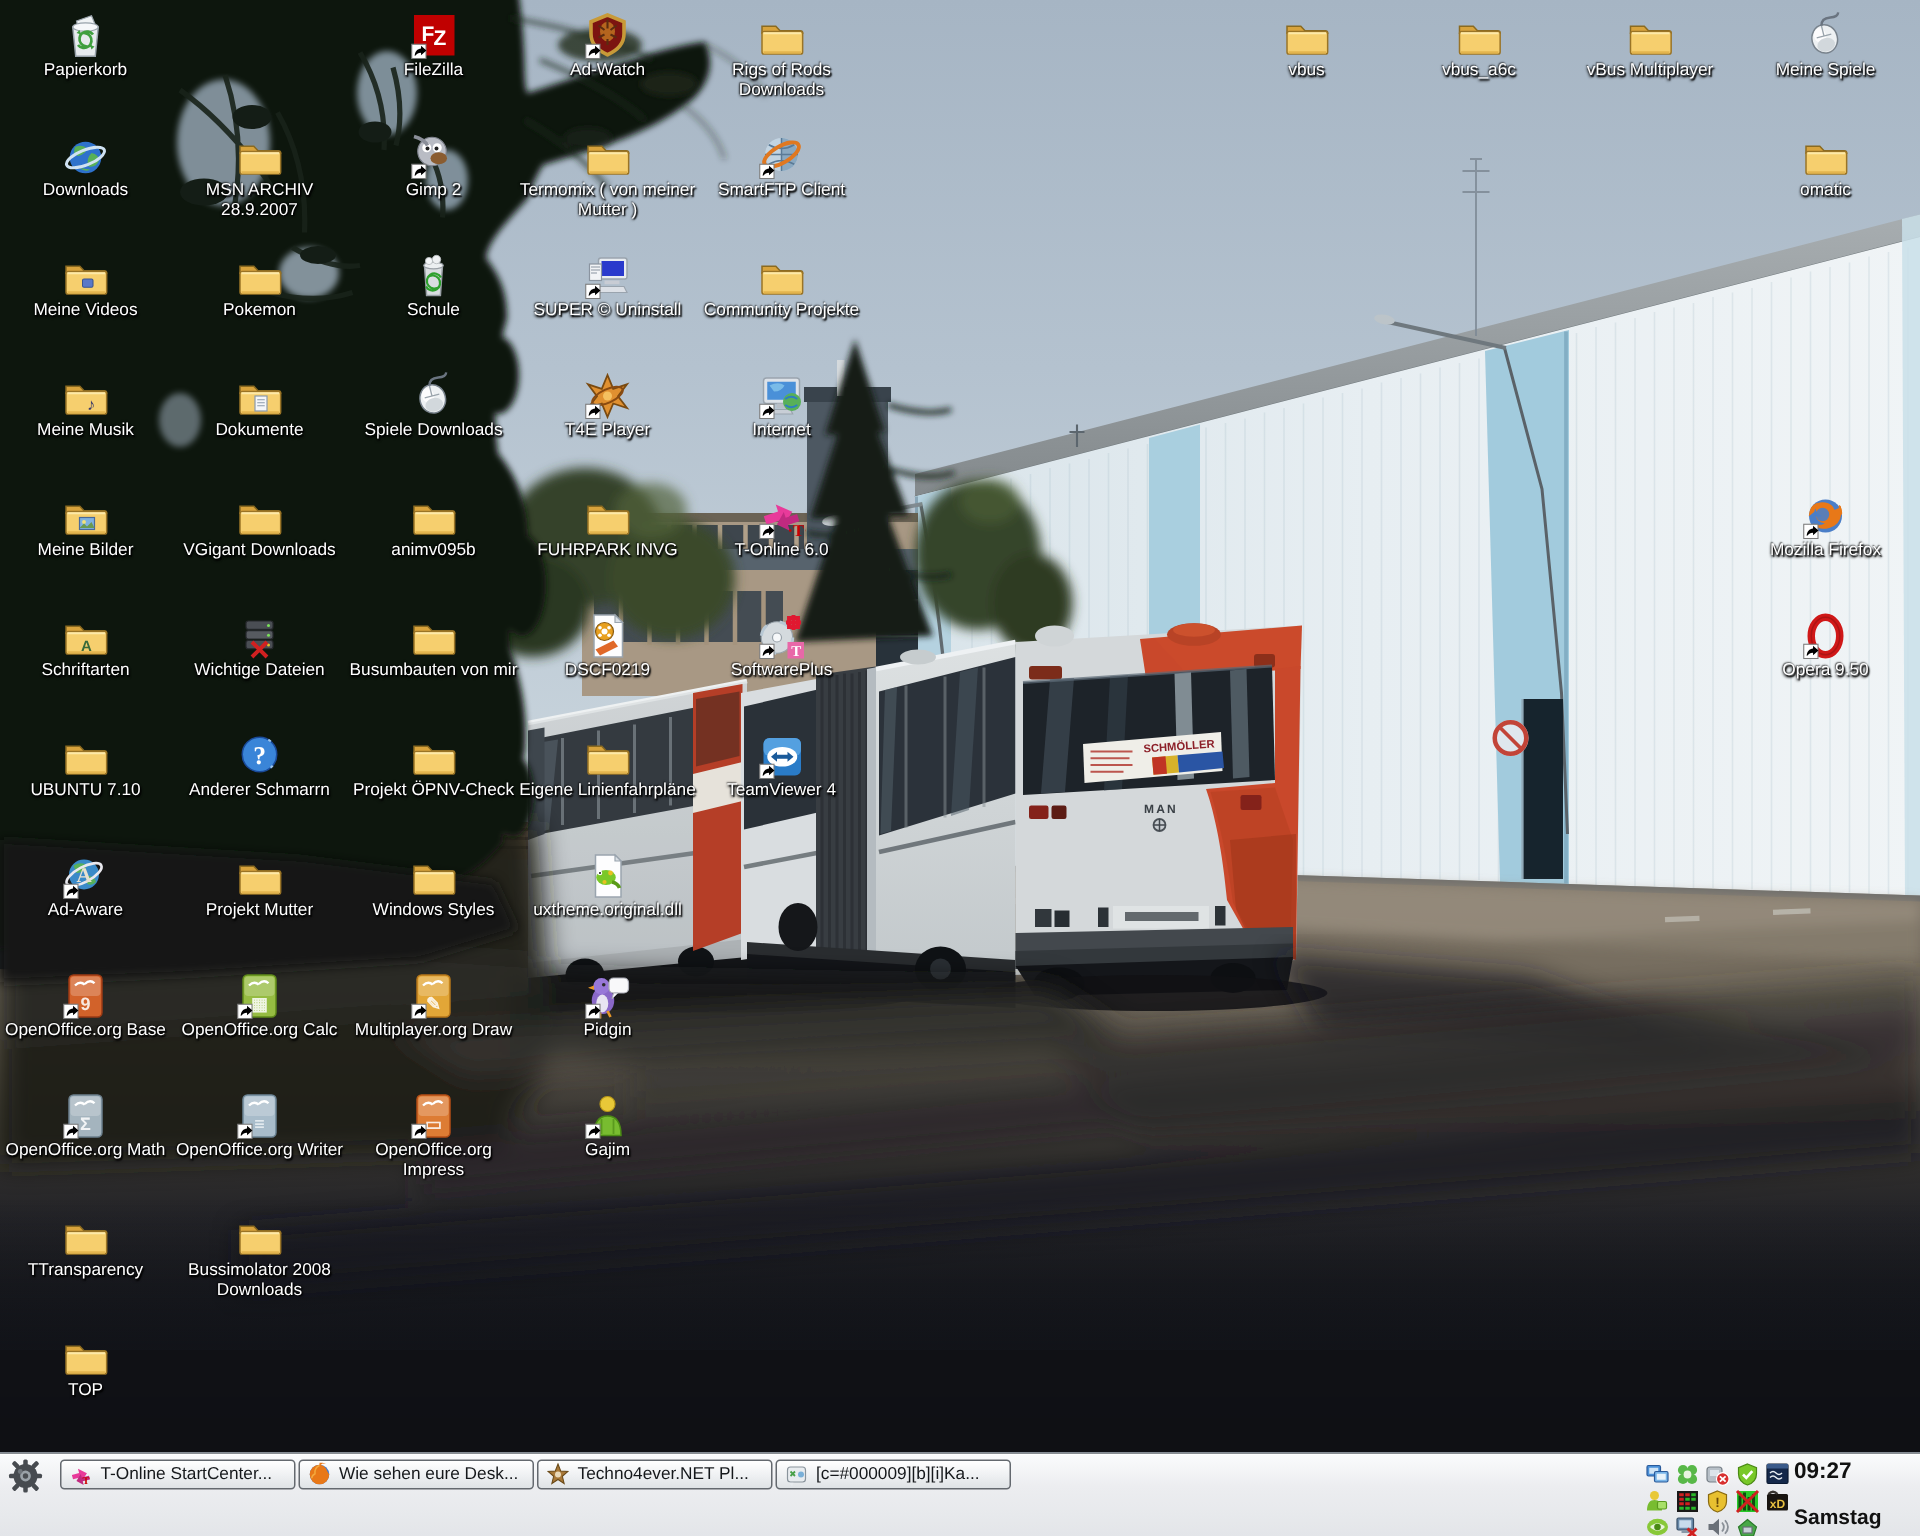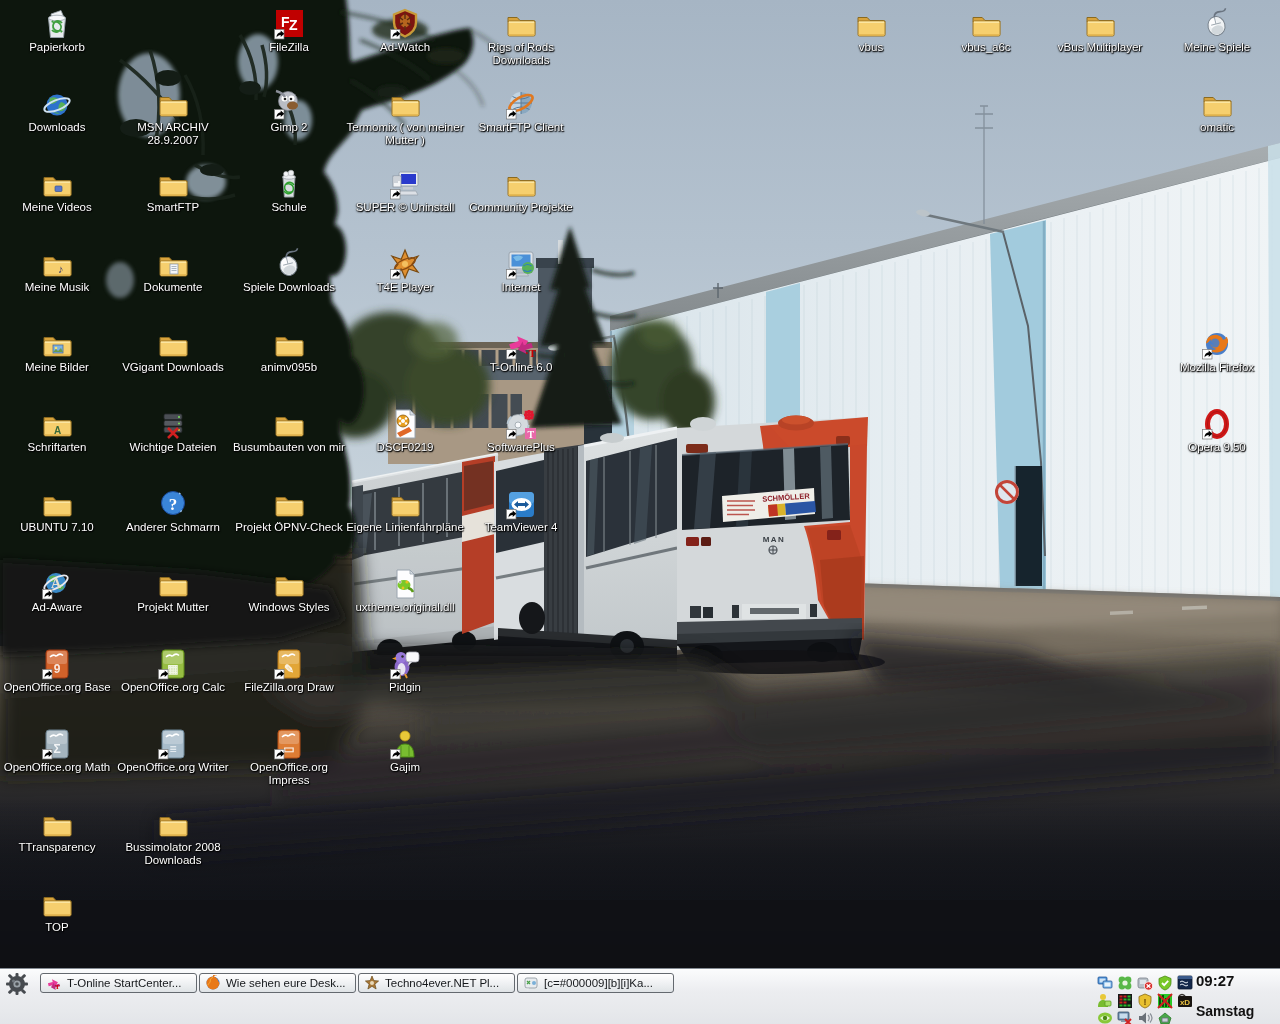--- a/index.html
+++ b/index.html
@@ -384,21 +384,21 @@
       </svg>
       <div class="lab">MSN ARCHIV<br>28.9.2007</div>
     </div>
 <div class="ico" style="left:107px;top:168px">
       <svg class="ig" width="32" height="32" viewBox="0 0 32 32">
         <path d="M3,9.5 h9.2 l2.8,3 h13.5 a1.6,1.6 0 0 1 1.6,1.6 v0 H3 z" fill="#d8a33c" stroke="#8a6a20" stroke-width="1"></path>
         <rect x="3" y="13" width="27.1" height="15" rx="1.4" fill="#f6cf6e" stroke="#9a7426" stroke-width="1"></rect>
         <path d="M4,14.2 h25" stroke="#fde9a8" stroke-width="1.4"></path>
         <path d="M4,27 h25" stroke="#e3b44e" stroke-width="1.6"></path>
       </svg>
-      <div class="lab">SmartFTP</div>
+      <div class="lab">Pokemon</div>
     </div>
 <div class="ico" style="left:107px;top:248px">
       <svg class="ig" width="32" height="32" viewBox="0 0 32 32">
         <path d="M3,9.5 h9.2 l2.8,3 h13.5 a1.6,1.6 0 0 1 1.6,1.6 v0 H3 z" fill="#d8a33c" stroke="#8a6a20" stroke-width="1"></path>
         <rect x="3" y="13" width="27.1" height="15" rx="1.4" fill="#f6cf6e" stroke="#9a7426" stroke-width="1"></rect>
         <path d="M4,14.2 h25" stroke="#fde9a8" stroke-width="1.4"></path>
         <path d="M4,27 h25" stroke="#e3b44e" stroke-width="1.6"></path>
         <rect x="13" y="16" width="8" height="10" fill="#f4f6f8" stroke="#8a9aaa" stroke-width=".8"></rect>
         <path d="M14.5,18.5h5 M14.5,20.5h5 M14.5,22.5h5" stroke="#8a9aaa" stroke-width=".7"></path>
       </svg>
@@ -557,21 +557,21 @@
     </div>
 <div class="ico" style="left:223px;top:648px">
       <svg class="ig" width="32" height="32" viewBox="0 0 32 32">
         <rect x="5" y="2" width="22" height="28" rx="3" fill="#e2a637" stroke="#b5761a" stroke-width="1"></rect>
         <rect x="6" y="3" width="20" height="13" rx="2.5" fill="#ffffff" opacity=".22"></rect>
         <path d="M9,9 q3.5,-3.5 6.5,-.5 M15.5,8 q3.5,-3.5 6.5,-.5" stroke="#fff" stroke-width="1.6" fill="none"></path>
         <text x="16" y="25" font-size="12" font-weight="bold" fill="#ffffff" opacity=".85" text-anchor="middle" font-family="Liberation Sans,sans-serif">✎</text>
         <rect x="1.5" y="21.5" width="9.5" height="9.5" fill="#fff" stroke="#7a7a7a" stroke-width=".7"></rect>
         <path d="M3.5,29.5 c0,-3.2 1.8,-5 4.2,-5.2 l0,-1.8 3.6,3.2 -3.6,3.2 0,-1.8 c-2,0 -3.2,1 -4.2,2.4 z" fill="#000"></path>
       </svg>
-      <div class="lab">FileZilla.org Draw</div>
+      <div class="lab">Multiplayer.org Draw</div>
     </div>
 <div class="ico" style="left:223px;top:728px">
       <svg class="ig" width="32" height="32" viewBox="0 0 32 32">
         <rect x="5" y="2" width="22" height="28" rx="3" fill="#dd7c34" stroke="#b54e16" stroke-width="1"></rect>
         <rect x="6" y="3" width="20" height="13" rx="2.5" fill="#ffffff" opacity=".22"></rect>
         <path d="M9,9 q3.5,-3.5 6.5,-.5 M15.5,8 q3.5,-3.5 6.5,-.5" stroke="#fff" stroke-width="1.6" fill="none"></path>
         <text x="16" y="25" font-size="12" font-weight="bold" fill="#ffffff" opacity=".85" text-anchor="middle" font-family="Liberation Sans,sans-serif">▭</text>
         <rect x="1.5" y="21.5" width="9.5" height="9.5" fill="#fff" stroke="#7a7a7a" stroke-width=".7"></rect>
         <path d="M3.5,29.5 c0,-3.2 1.8,-5 4.2,-5.2 l0,-1.8 3.6,3.2 -3.6,3.2 0,-1.8 c-2,0 -3.2,1 -4.2,2.4 z" fill="#000"></path>
       </svg>
@@ -611,20 +611,29 @@
     </div>
 <div class="ico" style="left:339px;top:248px">
       <svg class="ig" width="32" height="32" viewBox="0 0 32 32">
         <path d="M16,2 l3.8,9.2 9.2,-3 -6,8 6,7.8 -9.2,-3 -3.8,9 -3.8,-9 -9.2,3 6,-7.8 -6,-8 9.2,3 z" fill="#e09030" stroke="#7a4a10" stroke-width="1.2"></path>
         <ellipse cx="16" cy="16" rx="11" ry="4.5" fill="none" stroke="#8a4a10" stroke-width="1.4" transform="rotate(-25 16 16)"></ellipse>
         <circle cx="16" cy="16" r="3" fill="#f4c060"></circle>
         <rect x="1.5" y="21.5" width="9.5" height="9.5" fill="#fff" stroke="#7a7a7a" stroke-width=".7"></rect>
         <path d="M3.5,29.5 c0,-3.2 1.8,-5 4.2,-5.2 l0,-1.8 3.6,3.2 -3.6,3.2 0,-1.8 c-2,0 -3.2,1 -4.2,2.4 z" fill="#000"></path>
       </svg>
       <div class="lab">T4E Player</div>
+    </div>
+<div class="ico" style="left:339px;top:328px">
+      <svg class="ig" width="32" height="32" viewBox="0 0 32 32">
+        <path d="M3,9.5 h9.2 l2.8,3 h13.5 a1.6,1.6 0 0 1 1.6,1.6 v0 H3 z" fill="#d8a33c" stroke="#8a6a20" stroke-width="1"></path>
+        <rect x="3" y="13" width="27.1" height="15" rx="1.4" fill="#f6cf6e" stroke="#9a7426" stroke-width="1"></rect>
+        <path d="M4,14.2 h25" stroke="#fde9a8" stroke-width="1.4"></path>
+        <path d="M4,27 h25" stroke="#e3b44e" stroke-width="1.6"></path>
+      </svg>
+      <div class="lab">FUHRPARK INVG</div>
     </div>
 <div class="ico" style="left:339px;top:408px">
       <svg class="ig" width="32" height="32" viewBox="0 0 32 32">
         <path d="M7,2 h14 l5,5 v23 h-19 z" fill="#fdfdfe" stroke="#9aa4ae" stroke-width="1"></path>
         <path d="M21,2 l5,5 h-5 z" fill="#d8dee4" stroke="#9aa4ae" stroke-width=".8"></path>
         <circle cx="14" cy="13" r="6" fill="#e8a020" stroke="#8a5a10" stroke-width=".8"></circle>
         <circle cx="14" cy="13" r="2" fill="#fff"></circle>
         <circle cx="11" cy="10.5" r="1.2" fill="#fff"></circle>
         <circle cx="17" cy="10.5" r="1.2" fill="#fff"></circle>
         <circle cx="11" cy="15.5" r="1.2" fill="#fff"></circle>

